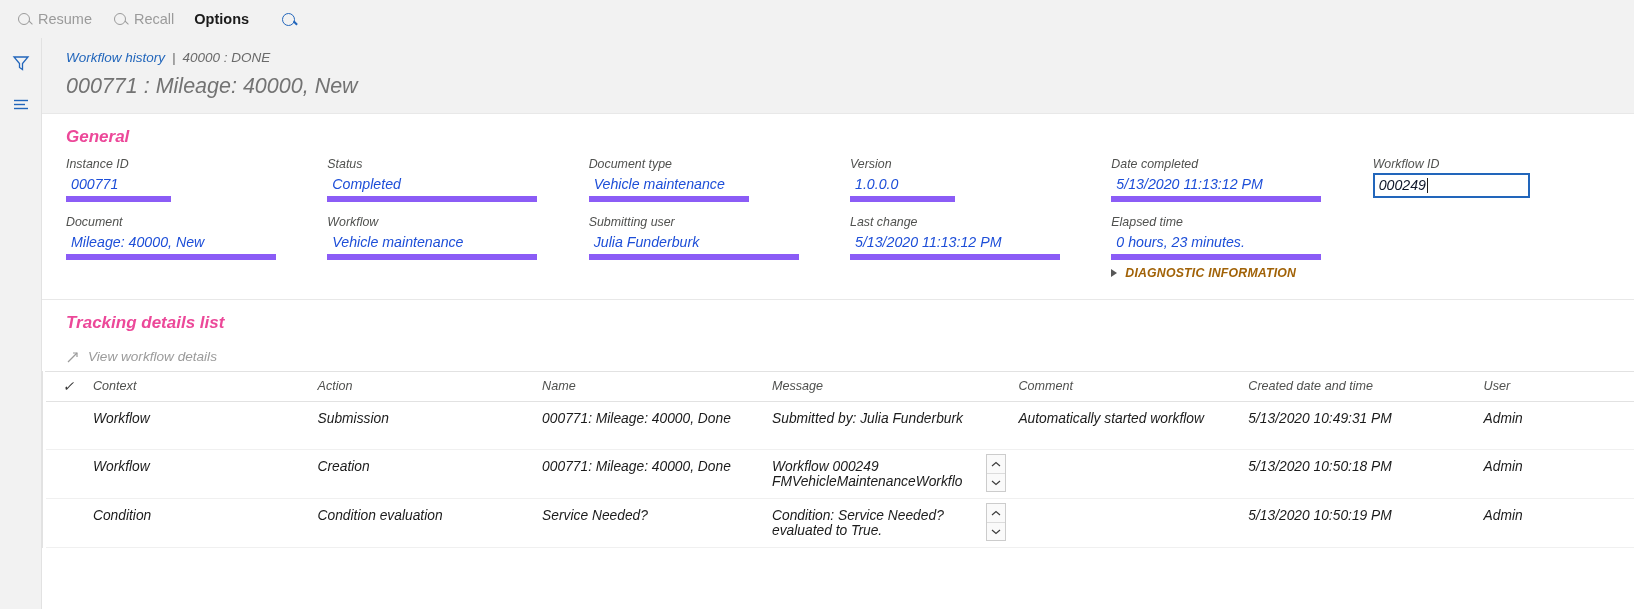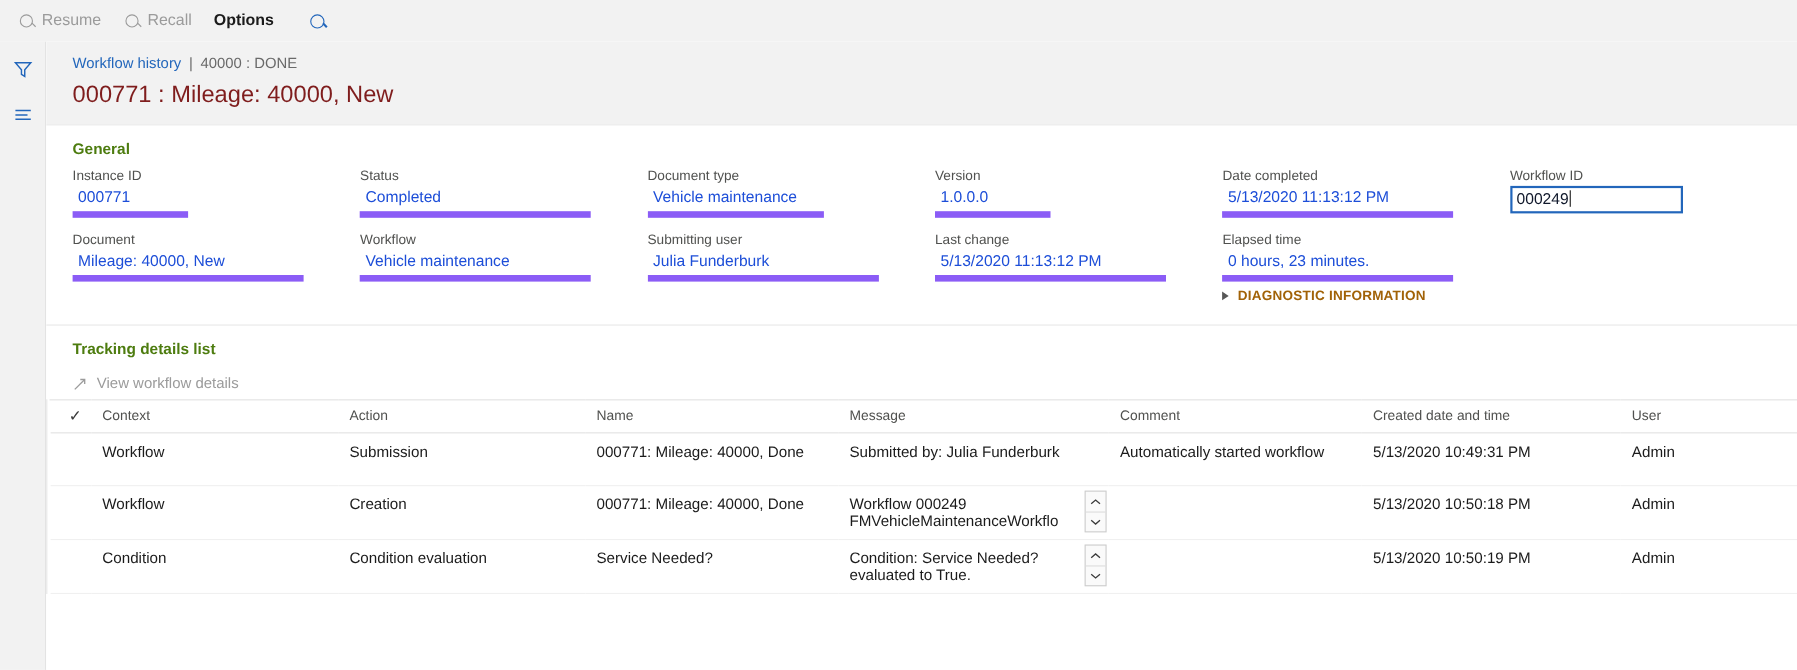--- a/index.html
+++ b/index.html
@@ -63,36 +63,36 @@
     background: #f2f2f2;
     border-right: 1px solid #e2e2e2;
     padding-top: 14px;
     display: flex;
     flex-direction: column;
     align-items: center;
     gap: 20px;
   }
   .rail-ico { color: #2266bb; display: flex; align-items: center; justify-content: center; width: 22px; height: 22px; }
 
-  .content { flex: 1; position: relative; overflow: hidden; background: #ffffff; }
+  .content { flex: 1; position: relative; overflow: hidden; background: #ffffff; font-style: italic; }
 
   
   .pagehead { background: #f2f2f2; padding: 12px 0 14px 24px; }
   .breadcrumb { font-size: 13.5px; color: #6a6a6a; display: flex; align-items: baseline; gap: 7px; }
   .breadcrumb a { color: #2266bb; text-decoration: none; }
   .bc-sep { color: #6a6a6a; }
-  .pagetitle { font-size: 21.5px; margin-top: 9px; color: #7f1d1d; }
+  .pagetitle { font-size: 21.5px; margin-top: 9px; color: #737373; }
 
   
   .section { border-top: 1px solid #e8e8e8; }
   .section-title {
-    font-size: 14px;
+    font-size: 17px;
     font-weight: bold;
     padding: 13px 0 10px 24px;
-    color: #4d7c0f;
+    color: #ec4899;
   }
   .fields-grid {
     display: grid;
     grid-template-columns: repeat(6, 1fr);
     padding: 0 0 6px 24px;
     column-gap: 0px;
   }
   .fcell { padding-right: 40px; padding-bottom: 13px; }
   .flabel { font-size: 12.4px; color: #50514f; margin-bottom: 2px; }
   .fval {

